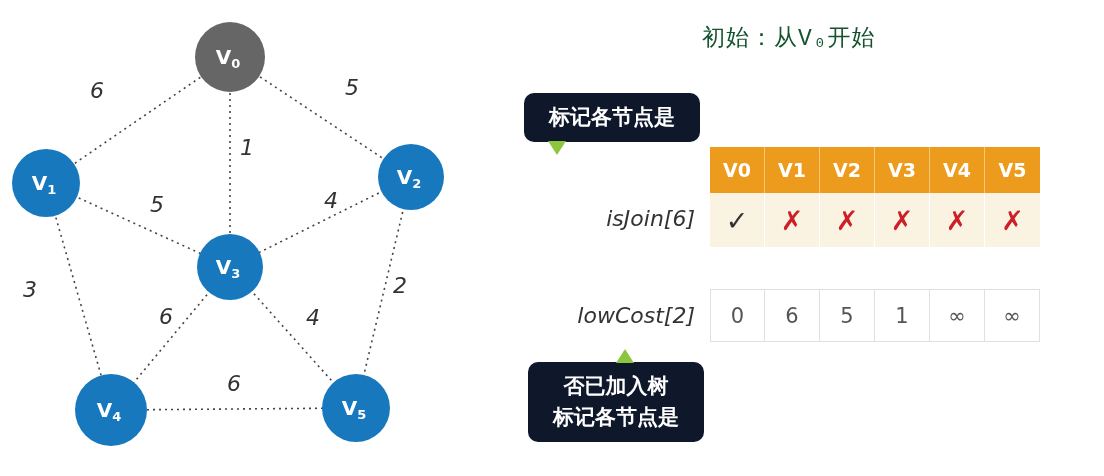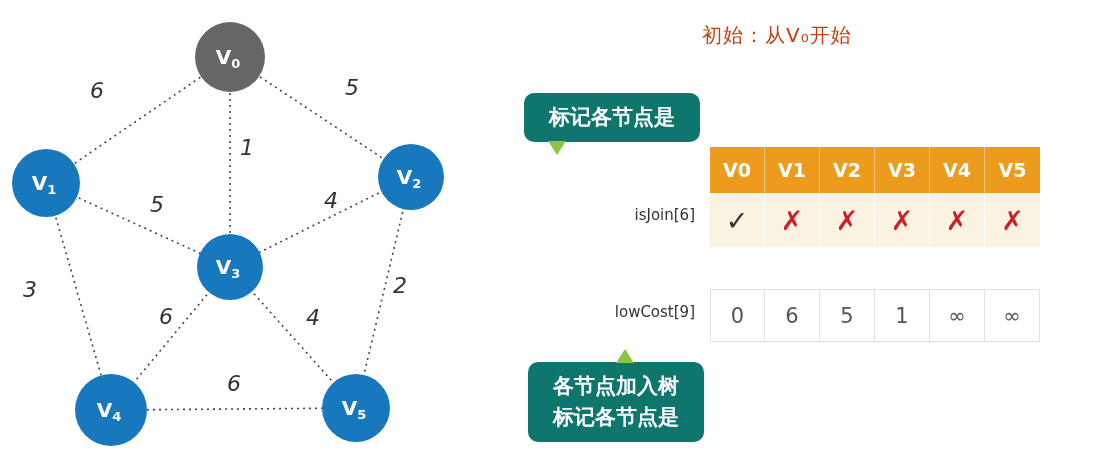--- a/index.html
+++ b/index.html
@@ -4,45 +4,45 @@
 <style>
   html,body { margin:0; padding:0; background:#ffffff; }
   .stage {
     position:relative; width:1104px; height:476px; background:#ffffff;
     font-family:"DejaVu Sans","Liberation Sans",sans-serif; overflow:hidden;
   }
   .graph-svg { position:absolute; left:0; top:0; }
 
   .title {
     position:absolute; left:702px; top:22px;
-    font-size:20px; color:#c2410c; letter-spacing:1px;
+    font-size:23px; color:#14532d; letter-spacing:1px;font-family:Liberation Mono, monospace;
   }
 
   .bubble {
-    position:absolute; background:#0f766e; color:#ffffff;
+    position:absolute; background:#0f172a; color:#ffffff;
     border-radius:10px; font-size:21px; font-weight:bold;
     text-align:center; line-height:31px; padding:9px 12px; width:152px;
   }
   .bubble-mark { left:524px; top:93px; }
   .bubble-cost { left:528px; top:362px; }
   .tail { position:absolute; width:0; height:0; }
   .tail-down {
     bottom:-13px; left:24px;
     border-left:9px solid transparent; border-right:9px solid transparent;
     border-top:14px solid #8cc63f;
   }
   .tail-up {
     top:-13px; left:88px;
     border-left:9px solid transparent; border-right:9px solid transparent;
     border-bottom:14px solid #8cc63f;
   }
 
   .row-label {
     position:absolute; left:520px; width:175px; text-align:right;
-    font-size:15px; color:#333333;
+    font-style:italic; font-size:22px; color:#333333;
   }
   .isjoin-label  { top:206px; }
   .lowcost-label { top:303px; }
 
   .tbl { position:absolute; left:710px; }
   .isjoin-tbl  { top:147px; }
   .lowcost-tbl { top:289px; }
   .trow { display:flex; }
   .cell {
     width:55px; display:flex; align-items:center; justify-content:center;
@@ -128,32 +128,32 @@
     <div class="trow">
         <div class="cell vcell check">✓</div>
         <div class="cell vcell cross">✗</div>
         <div class="cell vcell cross">✗</div>
         <div class="cell vcell cross">✗</div>
         <div class="cell vcell cross">✗</div>
         <div class="cell vcell cross">✗</div>
       </div>
   </div>
 
-  <div class="row-label lowcost-label">lowCost[9]</div>
+  <div class="row-label lowcost-label">lowCost[2]</div>
 
   <div class="tbl lowcost-tbl">
     <div class="trow">
         <div class="cell ccell">0</div>
         <div class="cell ccell">6</div>
         <div class="cell ccell">5</div>
         <div class="cell ccell">1</div>
         <div class="cell ccell">∞</div>
         <div class="cell ccell">∞</div>
       </div>
   </div>
 
   <div class="bubble bubble-cost">
-    <div>各节点加入树</div>
+    <div>否已加入树</div>
     <div>标记各节点是</div>
     <span class="tail tail-up"></span>
   </div>
 
 </div>
 
 </body></html>

